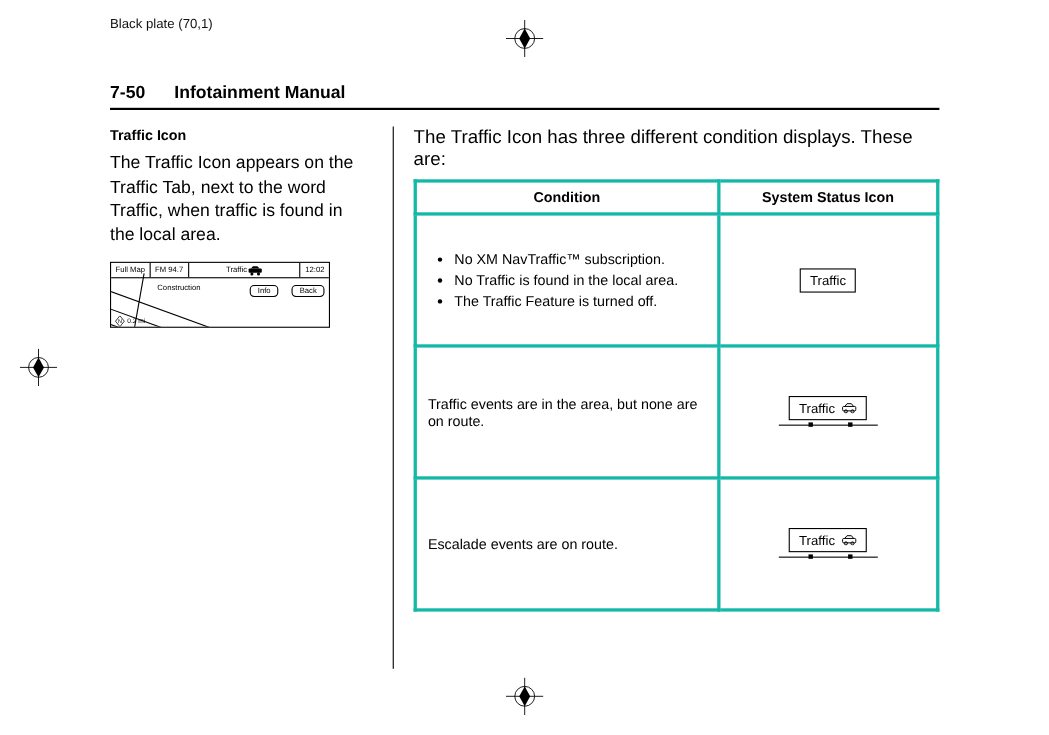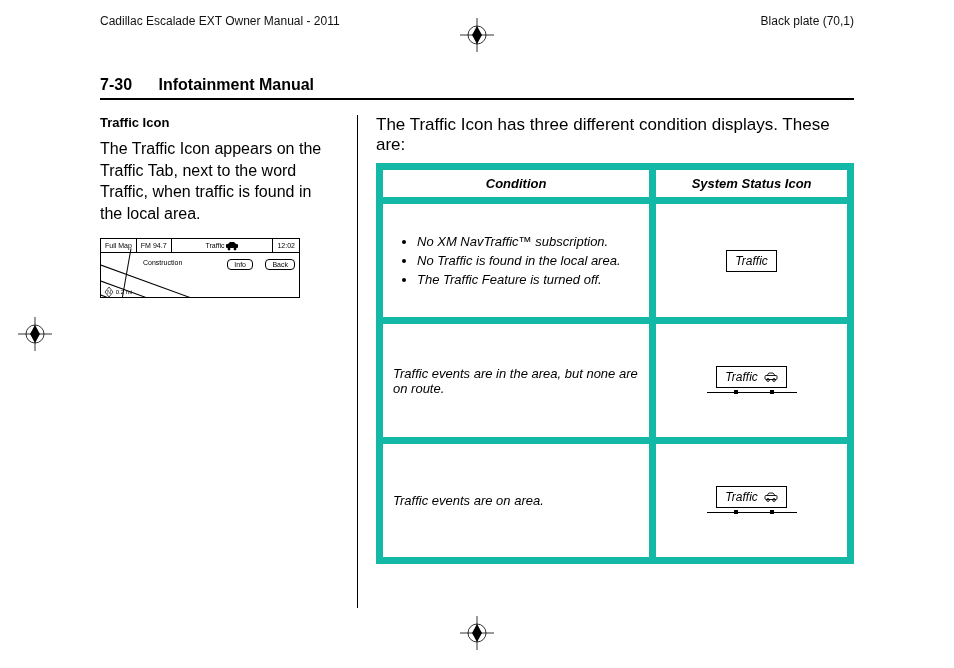--- a/index.html
+++ b/index.html
@@ -121,24 +121,23 @@
     }
 
     .intro-line { font-size: 17px; margin-bottom: 8px; }
 
     table.cond {
       width: 100%;
       border-collapse: collapse;
       font-size: 13px;
     }
     table.cond th, table.cond td {
-      border: 7px solid #14b8a6;
+      border: 3px solid #14b8a6;
       padding: 6px 10px;
       vertical-align: middle;
-      font-style: italic;
     }
     table.cond th {
       font-weight: bold;
       text-align: center;
       padding: 6px 10px;
     }
     table.cond td.cond-cell ul {
       list-style: disc;
       padding-left: 24px;
     }
@@ -199,26 +198,25 @@
 <div class="crop-mark crop-left">
   <svg width="34" height="34" viewBox="0 0 34 34">
     <circle cx="17" cy="17" r="9" fill="none" stroke="#000" stroke-width="0.8"></circle>
     <line x1="17" y1="0" x2="17" y2="34" stroke="#000" stroke-width="0.8"></line>
     <line x1="0" y1="17" x2="34" y2="17" stroke="#000" stroke-width="0.8"></line>
     <path d="M17 8 L12 17 L17 26 L22 17 Z" fill="#000"></path>
   </svg>
 </div>
 
 <div class="header-row">
-  <span>Cadillac Escalade EXT Owner Manual - 2011</span>
   <span>Black plate (70,1)</span>
 </div>
 
 <div class="page-heading">
-  <span class="pagenum">7-30</span>
+  <span class="pagenum">7-50</span>
   <span>Infotainment Manual</span>
 </div>
 <div class="page-rule-top"></div>
 
 <div class="content">
   <div class="col-left">
     <div class="subhead">Traffic Icon</div>
     <div class="body-text">The Traffic Icon appears on the Traffic Tab, next to the word Traffic, when traffic is found in the local area.</div>
 
     <div class="nav-screenshot">
@@ -291,21 +289,21 @@
                   <path d="M3 3.5 L5 1 L9 1 L11 3.5" fill="none" stroke="#000" stroke-width="0.9"></path>
                 </svg>
             </span>
             <div class="traffic-underline">
               <span class="dot" style="left:30%"></span>
                 <span class="dot" style="left:70%"></span>
             </div>
           </td>
         </tr>
         <tr>
-          <td class="cond-cell">Traffic events are on area.</td>
+          <td class="cond-cell">Escalade events are on route.</td>
           <td class="icon-cell">
             <span class="traffic-badge">
               <span>Traffic</span>
               <svg class="car-icon" viewBox="0 0 14 10">
                   <rect x="1" y="3.5" width="12" height="4" rx="1" fill="none" stroke="#000" stroke-width="0.9"></rect>
                   <circle cx="4" cy="8" r="1.4" fill="none" stroke="#000" stroke-width="0.9"></circle>
                   <circle cx="10" cy="8" r="1.4" fill="none" stroke="#000" stroke-width="0.9"></circle>
                   <path d="M3 3.5 L5 1 L9 1 L11 3.5" fill="none" stroke="#000" stroke-width="0.9"></path>
                 </svg>
             </span>

